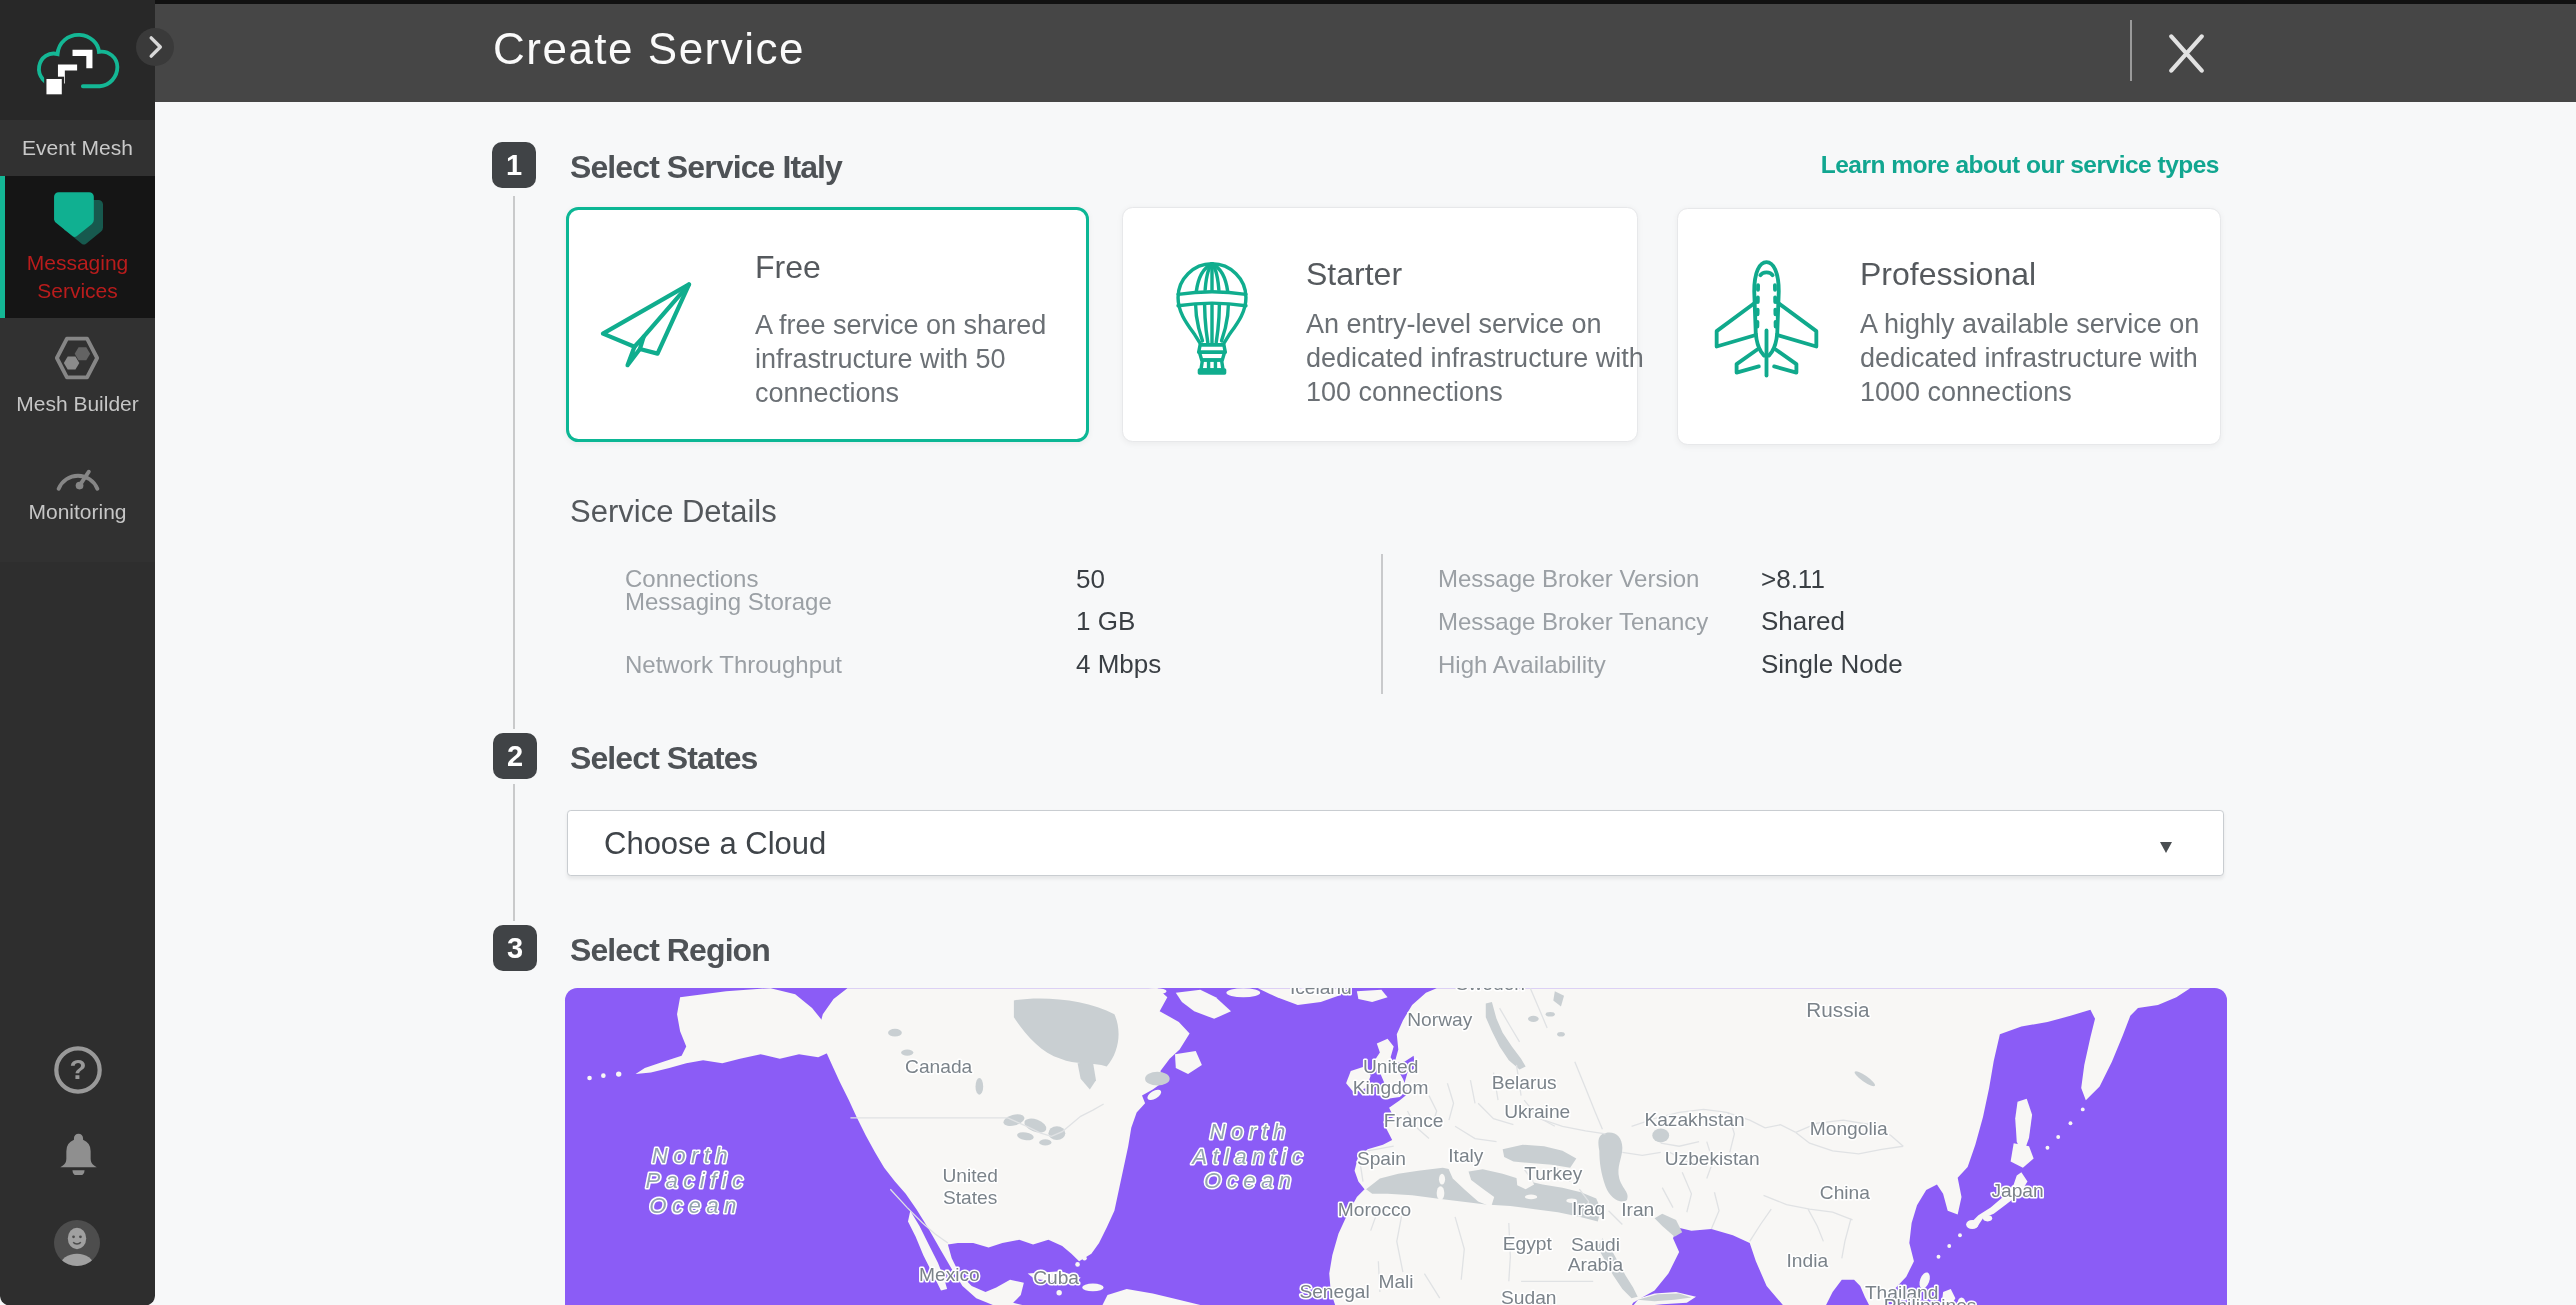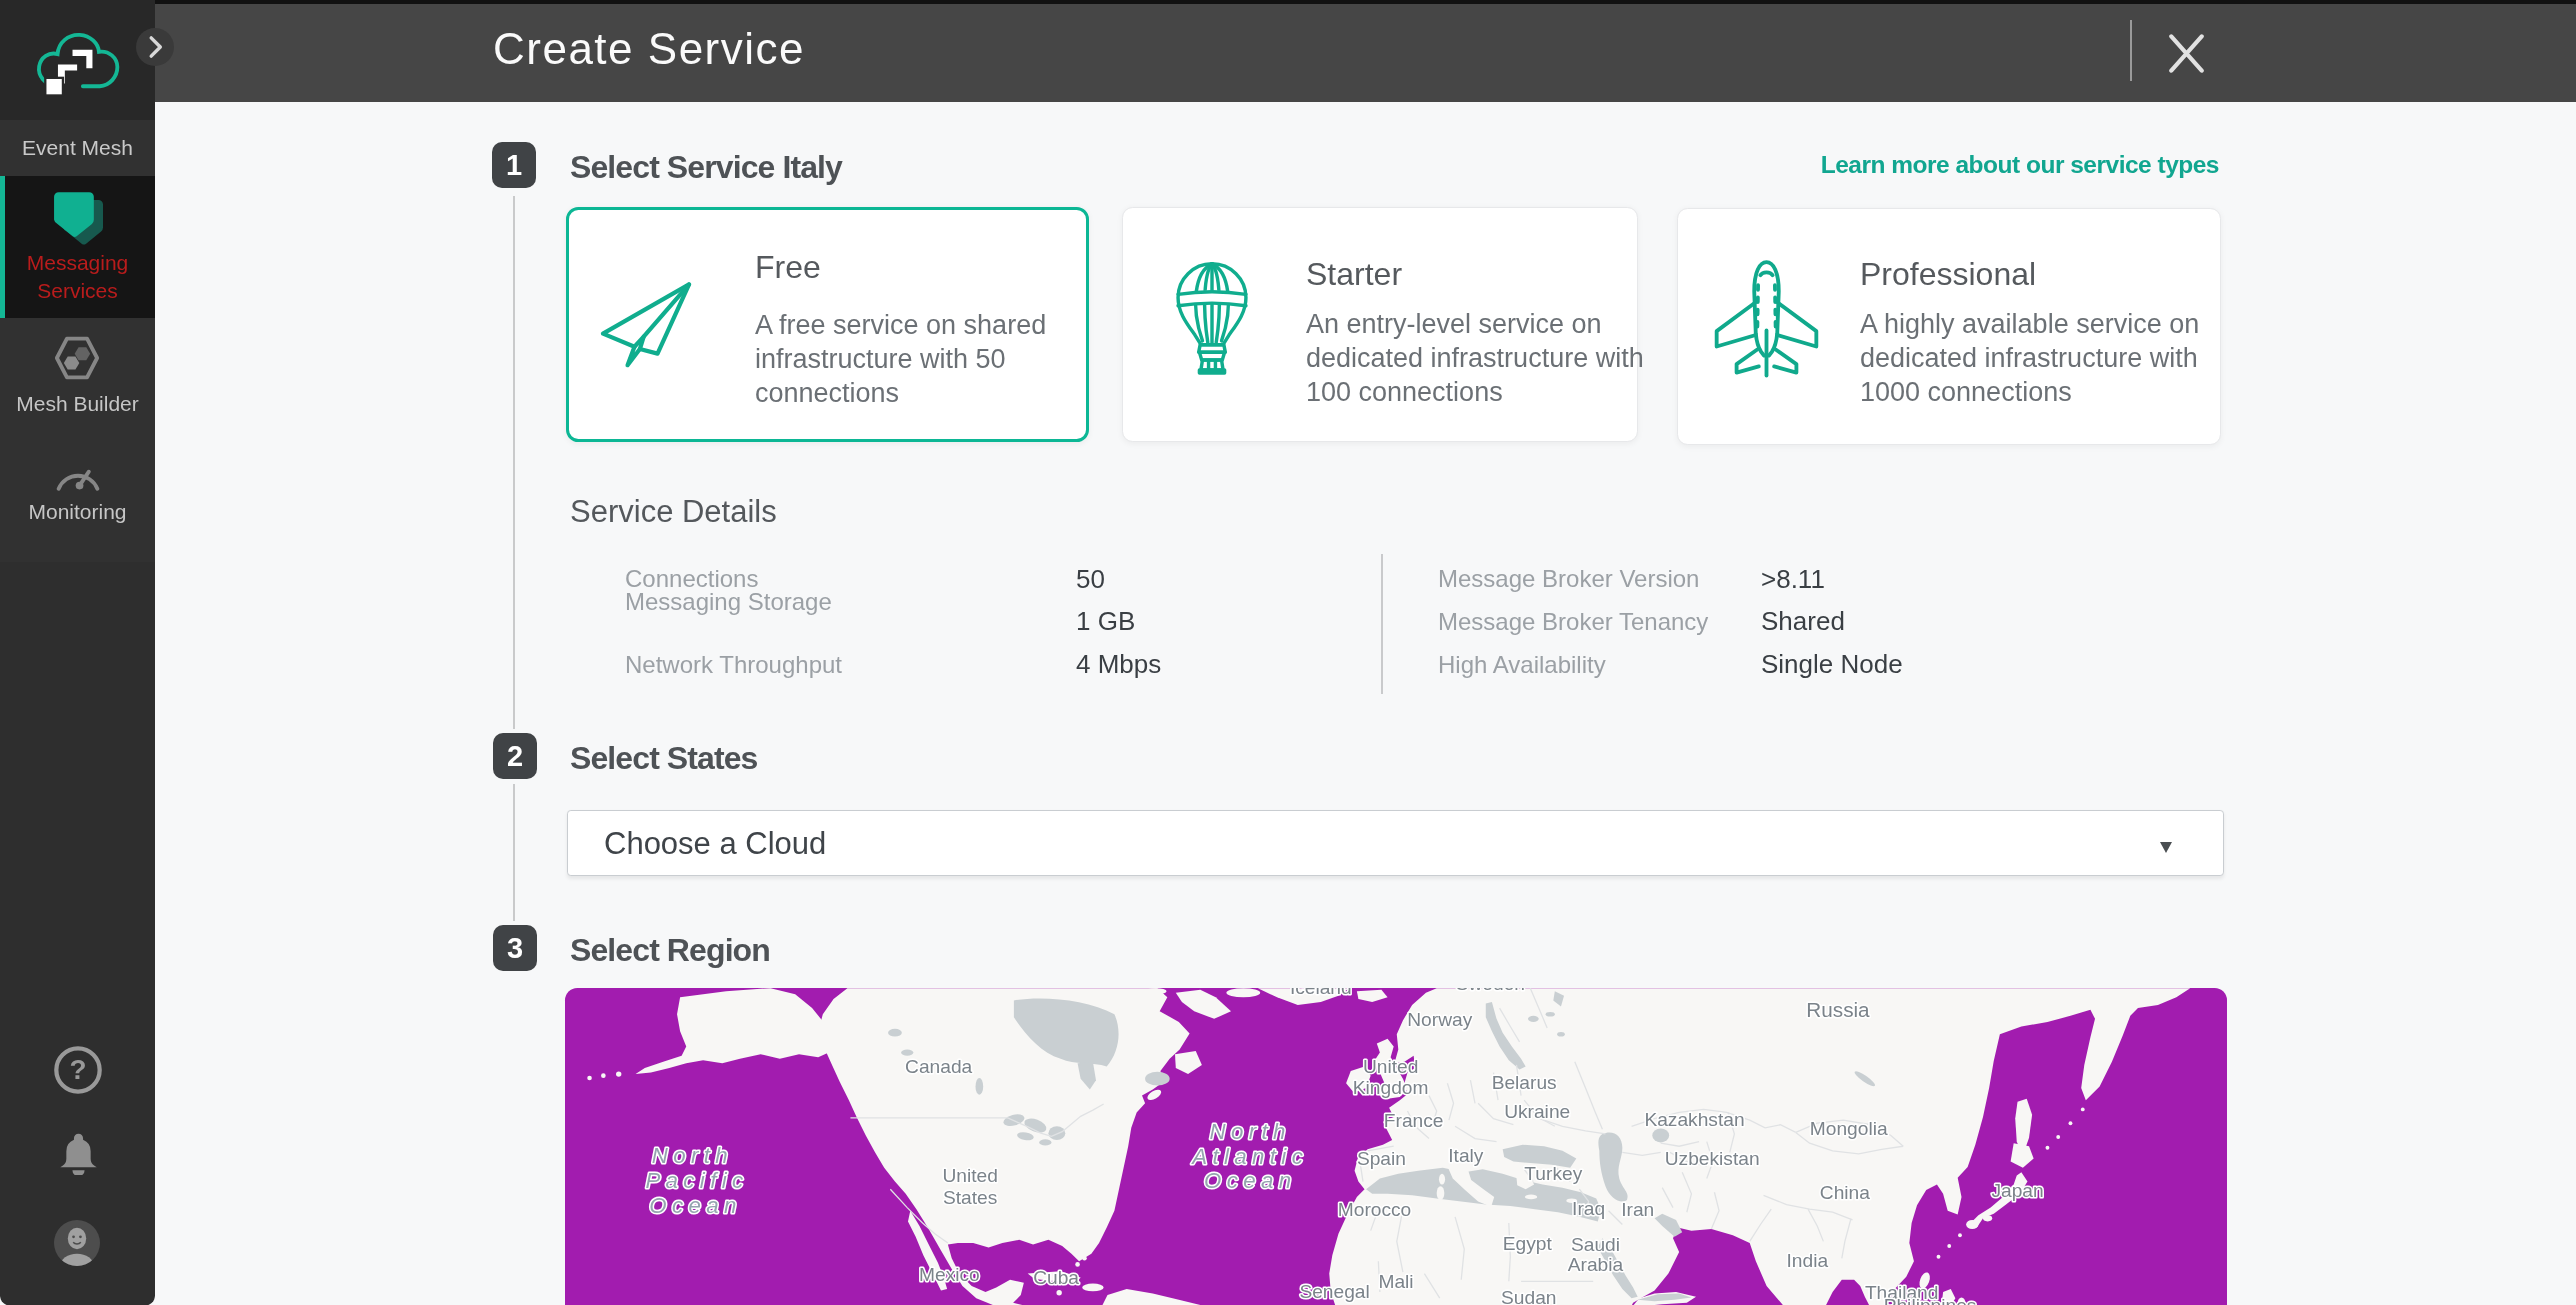--- a/index.html
+++ b/index.html
@@ -47,21 +47,21 @@
 
 #sd-title { left:570px; top:494px; font-size:31px; color:#54585c; }
 .sd-lab { font-size:24px; color:#9ba0a5; }
 .sd-val { font-size:26px; color:#3a3f44; font-weight:500; }
 #sd-div { left:1381px; top:554px; width:1.5px; height:140px; background:#c9cacc; }
 
 #dd { left:567px; top:802px; width:1657px; height:66px; background:#fff; border:1.5px solid #c9cdd1; border-radius:3.8px; box-shadow:0 2.3px 3.8px rgba(0,0,0,0.07);margin-top:8px; }
 #dd-text { left:36px; top:14.6px; font-size:31px; color:#3f4449; position:absolute; }
 #dd-caret { position:absolute; right:51px; top:31px; width:0; height:0; border-left:6.1px solid transparent; border-right:6.1px solid transparent; border-top:11.5px solid #4a4e52; }
 
-#map { left:565px; top:988px; width:1662px; height:318px; border-radius:12.3px 12.3px 0 0; overflow:hidden; background:#a21caf; }
+#map { left:565px; top:988px; width:1662px; height:318px; border-radius:12.3px 12.3px 0 0; overflow:hidden; background:#8b5cf6; }
 </style>
 </head>
 <body>
 <div class="abs" id="topstrip"></div>
 <div class="abs" id="topbar">
   <h1>Create Service</h1>
   <div id="tb-sep"></div>
   <svg id="tb-x" viewBox="0 0 46 53">
       <path d="M3 4 L43 49 M43 4 L3 49" stroke="#e2e2e2" stroke-width="5.5" stroke-linecap="round"></path>
     </svg>

